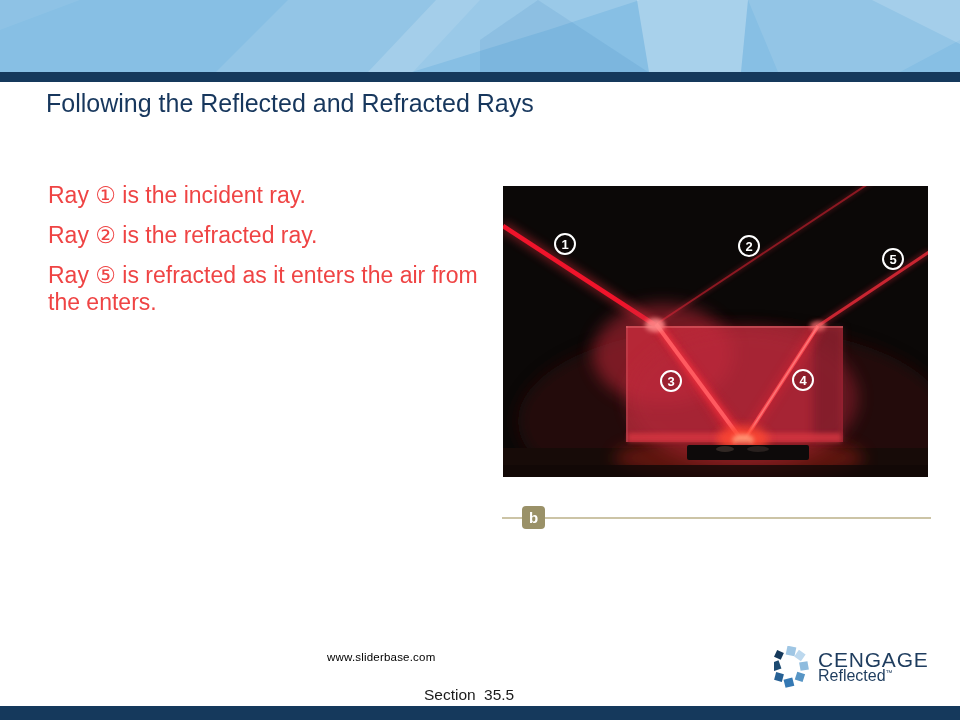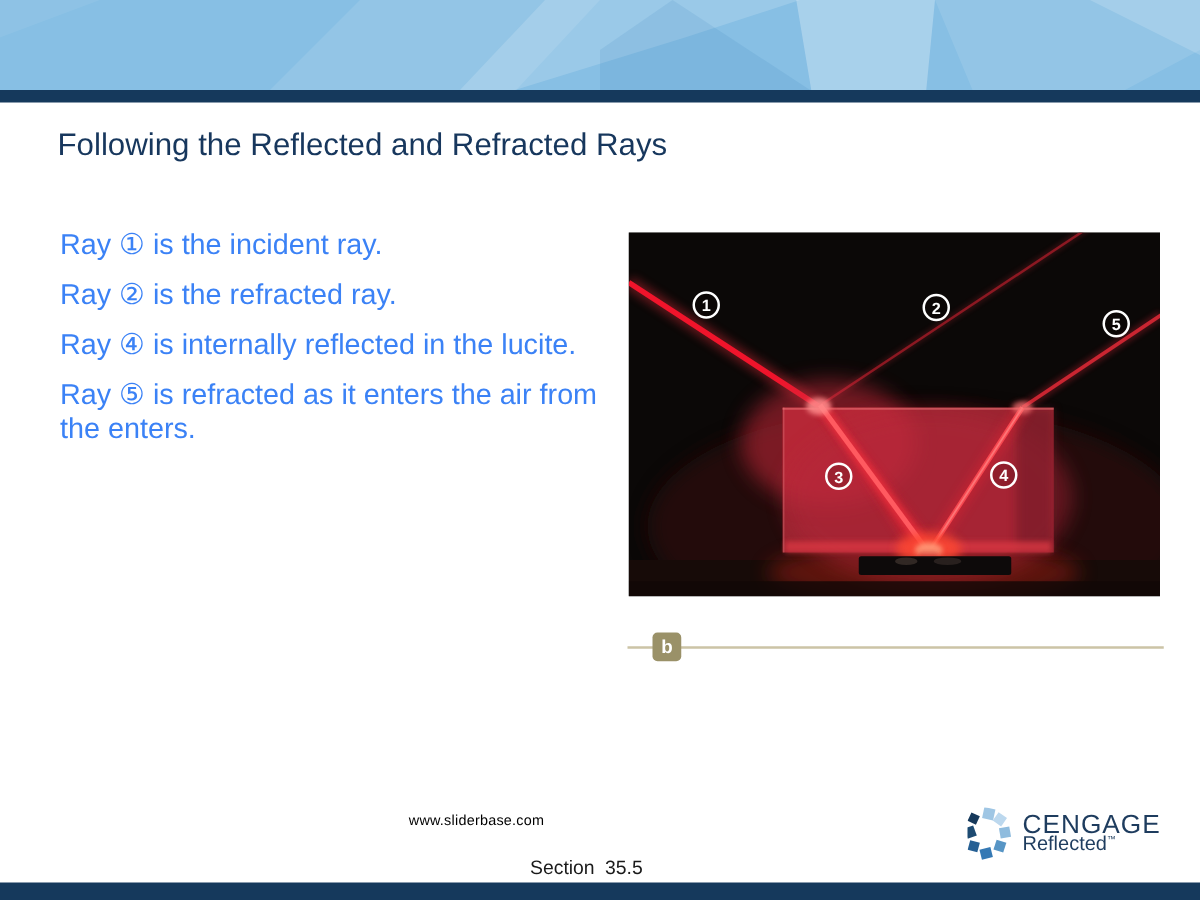--- a/index.html
+++ b/index.html
@@ -18,25 +18,25 @@
     overflow:hidden;font-family:"Liberation Sans","DejaVu Sans",sans-serif;
     margin:0 auto;
   }
   
   .banner{position:absolute;left:0;top:0;width:960px;height:72px;}
   .banner svg{display:block;}
   .navy-strip{position:absolute;left:0;top:72px;width:960px;height:10px;background:var(--bar);}
   .bottom-bar{position:absolute;left:0;top:706px;width:960px;height:14px;background:var(--bar);}
   
   .title{
-    position:absolute;left:46px;top:101px;width:860px;
+    position:absolute;left:46px;top:88px;width:860px;
     font-size:25px;line-height:30px;color:var(--accent);font-weight:400;
   }
   
-  .bullets{position:absolute;left:48px;top:182px;width:455px;color:#3b82f6;}
+  .bullets{position:absolute;left:48px;top:182px;width:455px;color:#ef4444;}
   .bullets p{font-size:23px;line-height:27px;margin:0 0 13px 0;}
   
   .photo{
     position:absolute;left:503px;top:186px;width:425px;height:291px;
     background:#0B0807;overflow:hidden;
   }
   .photo svg{position:absolute;left:0;top:0;}
   .ray-label{
     position:absolute;width:22px;height:22px;border:2px solid #fff;border-radius:50%;
     color:#fff;font-size:13px;font-weight:bold;display:flex;align-items:center;
@@ -77,21 +77,20 @@
       <polygon points="0,0 80,0 0,30" fill="#ffffff" opacity="0.06"></polygon>
     </svg>
   </div>
   <div class="navy-strip"></div>
 
   <div class="title">Following the Reflected and Refracted Rays</div>
 
   <div class="bullets">
     <p>Ray ① is the incident ray.</p>
     <p>Ray ② is the refracted ray.</p>
-    <p>Ray ④ is internally reflected in the lucite.</p>
     <p>Ray ⑤ is refracted as it enters the air from the enters.</p>
   </div>
 
   <div class="photo">
     <svg width="425" height="291" viewBox="0 0 425 291">
       <defs>
         <filter id="b2" x="-50%" y="-50%" width="200%" height="200%">
             <feGaussianBlur stdDeviation="2"></feGaussianBlur>
           </filter>
         <filter id="b4" x="-50%" y="-50%" width="200%" height="200%">

